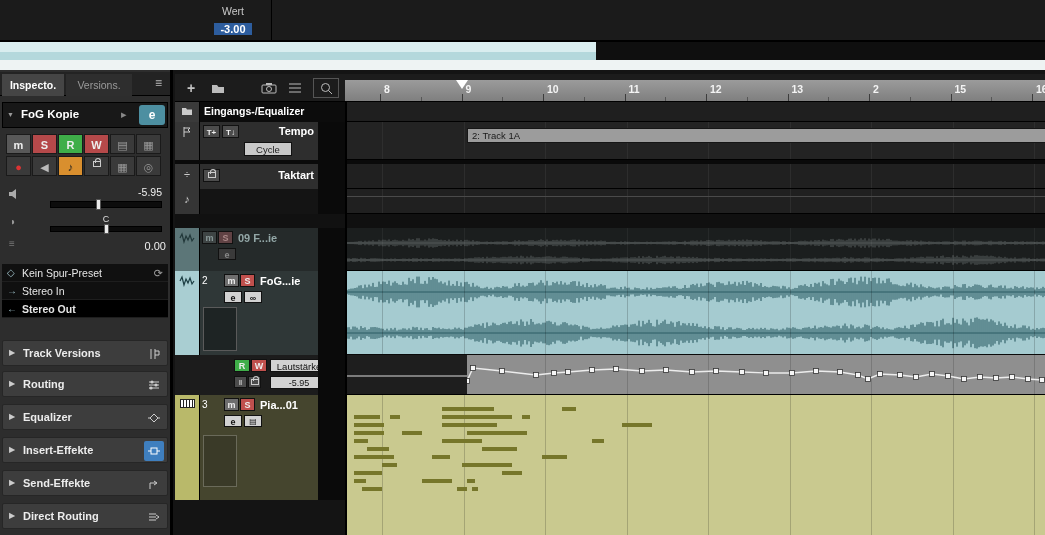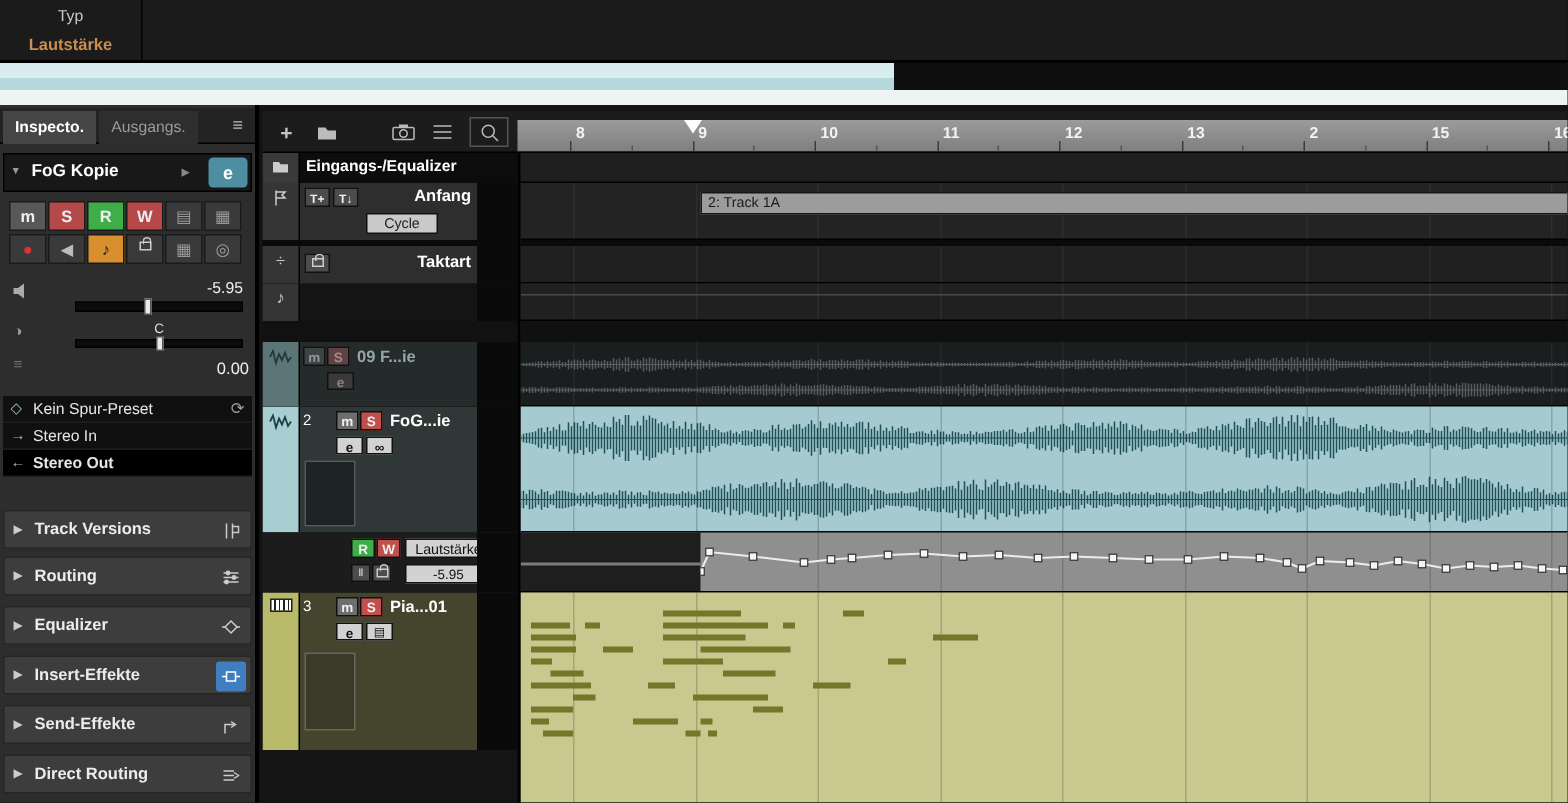--- a/index.html
+++ b/index.html
@@ -62,37 +62,37 @@
   
   .arrange{background:#1a1a1a;border-left:2px solid #000}
   .gline{position:absolute;top:0;width:1px;height:100%;z-index:2}
   .region{position:absolute;left:0;width:700px;overflow:hidden}
   .mnote{position:absolute;height:4px;background:#76762a;z-index:3}
 </style>
 </head>
 <body>
 
 <div class="abs infobar" style="left:0;top:0;width:1045px;height:42px;">
-  <div class="ifield" style="left:0;width:95px">
-    <div class="iflabel">Typ</div>
-    <div class="ifvalue">Lautstärke</div>
+  <div class="ifield" style="left:195px;width:77px">
+    <div class="iflabel">Wert</div>
+    <div class="ifvalue hl">-3.00</div>
   </div>
 </div>
 
 <div class="abs" style="left:0;top:42px;width:1045px;height:28px;background:#0f0f0f;">
   <div class="abs" style="left:0;top:0;width:596px;height:10px;background:#d9edef"></div>
   <div class="abs" style="left:0;top:10px;width:596px;height:8px;background:#b4d8dc"></div>
   <div class="abs" style="left:0;top:18px;width:1045px;height:10px;background:#eef3f3"></div>
 </div>
 
 <div class="abs inspector" style="left:0;top:70px;width:173px;height:465px;">
 
   <div class="abs" style="left:0;top:2px;width:170px;height:24px;background:#232323;border-bottom:1px solid #000">
     <div class="tab active" style="left:2px;width:62px">Inspecto.</div>
-    <div class="tab" style="left:66px;width:66px">Ausgangs.</div>
+    <div class="tab" style="left:66px;width:66px">Versions.</div>
     <div class="abs" style="right:8px;top:4px;color:#bbb;font-size:12px">≡</div>
   </div>
 
   <div class="abs" style="left:2px;top:32px;width:166px;height:26px;background:#181818;border:1px solid #000">
     <span class="abs" style="left:4px;top:8px;font-size:7px;color:#999">▼</span>
     <span class="abs" style="left:18px;top:5px;font-size:11.5px;font-weight:bold;color:#fff">FoG Kopie</span>
     <span class="abs" style="left:118px;top:5px;color:#888;font-size:11px">▸</span>
     <div class="abs" style="left:136px;top:2px;width:26px;height:20px;background:#4d8fa1;border-radius:3px;text-align:center;line-height:20px;color:#fff;font-weight:bold;font-size:12px">e</div>
   </div>
 
@@ -277,21 +277,21 @@
 
   <div class="tl-row" style="top:20px;height:38px">
     <div class="strip" style="background:#353535">
       <svg width="10" height="12">
           <path d="M2 1v10M2 2h6l-2 2 2 2H2" stroke="#ccc" fill="none"></path>
         </svg>
     </div>
     <div class="tl-content" style="background:#2e2e2e">
       <div class="sbtn" style="left:3px;top:3px;width:17px;background:#4c4c4c;font-size:8px">T+</div>
       <div class="sbtn" style="left:22px;top:3px;width:17px;background:#4c4c4c;font-size:8px">T↓</div>
-      <span class="tname" style="top:3px">Anfang</span>
+      <span class="tname" style="top:3px">Tempo</span>
       <div class="sbtn" style="left:44px;top:20px;width:48px;height:14px;line-height:14px;background:#c9c9c9;color:#222;font-size:9.5px;font-weight:normal">Cycle</div>
     </div>
     <div class="meterzone"></div>
   </div>
   <div class="abs" style="left:0;top:58px;width:170px;height:4px;background:#0a0a0a"></div>
 
   <div class="tl-row" style="top:62px;height:25px">
     <div class="strip" style="background:#353535;color:#ccc;font-size:11px">÷</div>
     <div class="tl-content" style="background:#2e2e2e">
       <div class="sbtn" style="left:3px;top:5px;width:17px;background:#4c4c4c">

